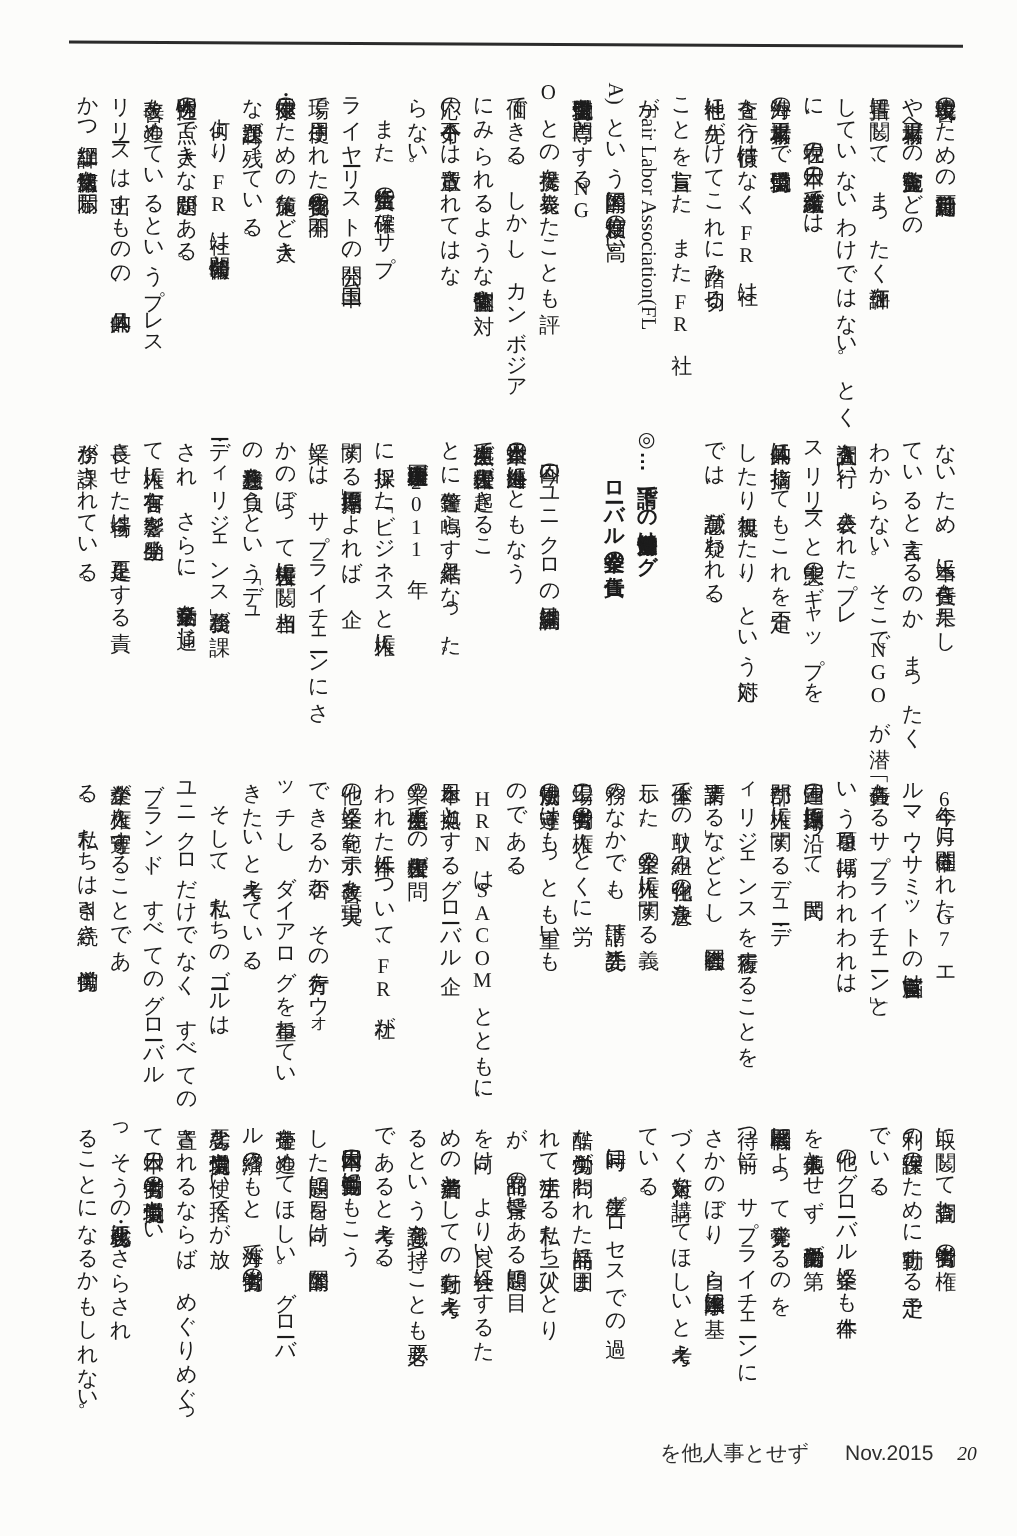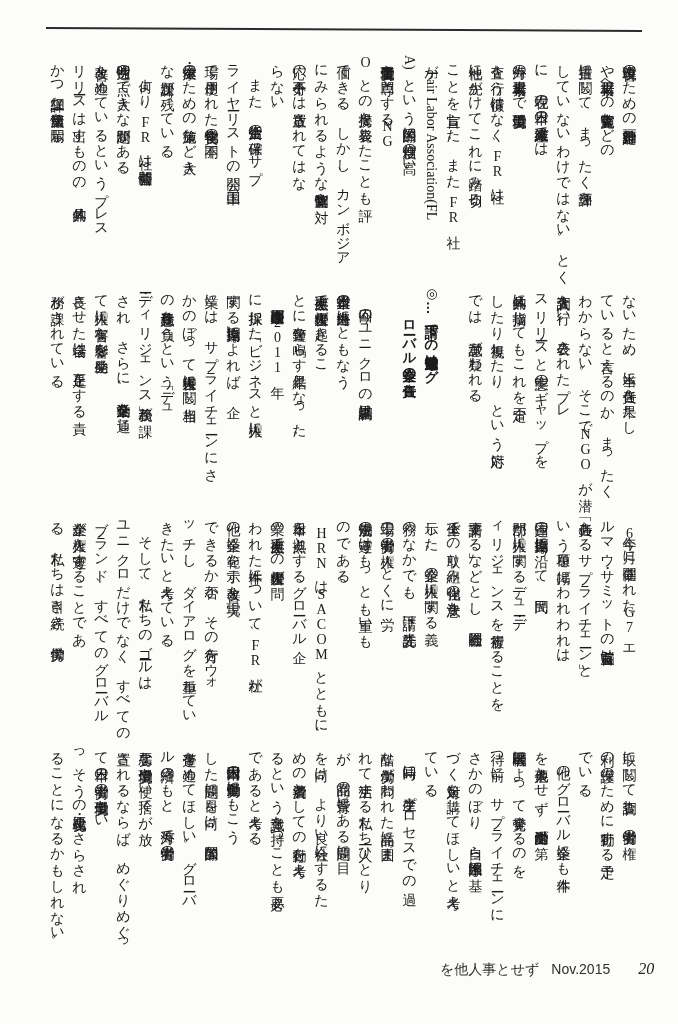--- a/index.html
+++ b/index.html
@@ -29,24 +29,24 @@
     font-family:"Liberation Sans","DejaVu Sans",sans-serif;
     font-size:13.5px;
   }
   .col.gap{width:22px;}
   .up{text-orientation:upright;}
   .footer{
     position:absolute;top:960px;left:440px;
     font-family:"Liberation Sans","DejaVu Sans",sans-serif;
     font-size:14px;color:#2e2e2e;white-space:nowrap;
   }
-  .footer .issue{margin-left:12px;}
+  .footer .issue{margin-left:24px;}
   .footer .pageno{
-    margin-left:28px;font-family:"Liberation Serif","DejaVu Serif",serif;
-    font-style:italic;font-size:16px;color:#222;
+    margin-left:16px;font-family:"Liberation Serif","DejaVu Serif",serif;
+    font-style:italic;font-size:13px;color:#222;
   }
 </style>
 </head>
 <body>
 
 <div class="page">
   <div class="rule"></div>
   <div id="bands">
       <div class="band band-1">
         <div class="col body">環境改善のための行動計画策定</div>

